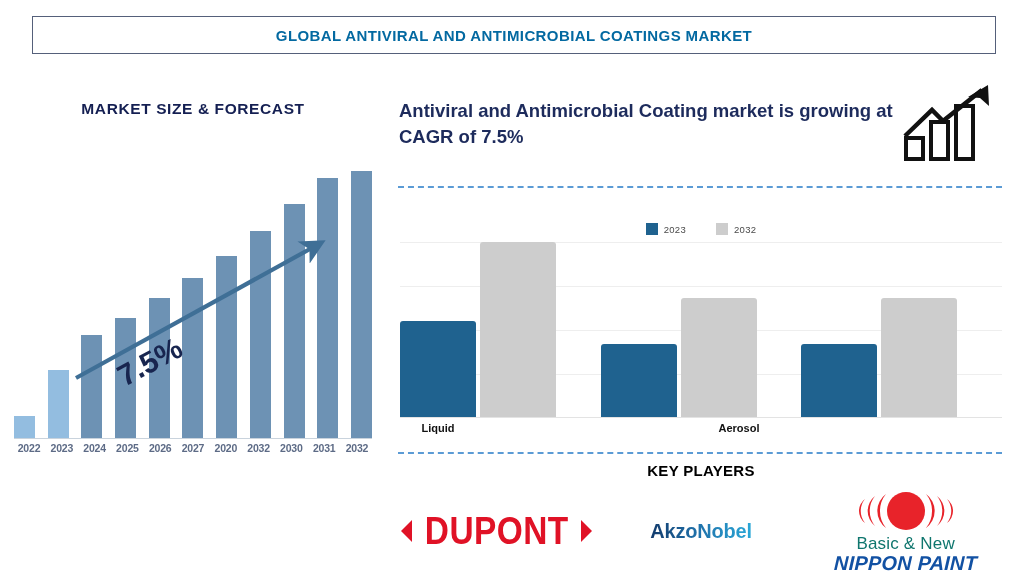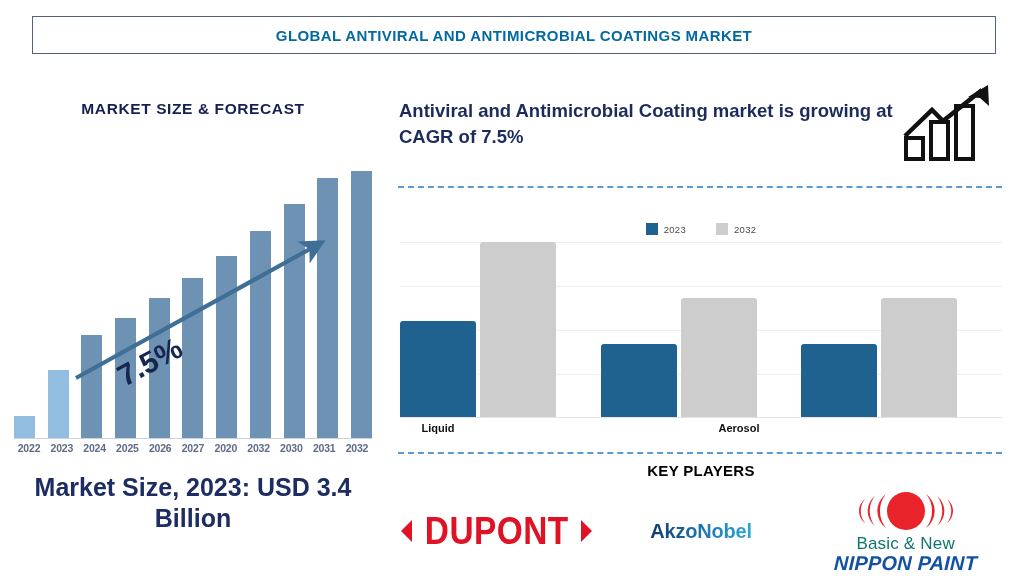--- a/index.html
+++ b/index.html
@@ -421,21 +421,20 @@
       <div class="fc-year">2025</div>
       <div class="fc-year">2026</div>
       <div class="fc-year">2027</div>
       <div class="fc-year">2020</div>
       <div class="fc-year">2032</div>
       <div class="fc-year">2030</div>
       <div class="fc-year">2031</div>
       <div class="fc-year">2032</div>
     </div>
 
-  <div id="market-size-line">Market Size, 2023: USD 3.4 Billion</div>
 </div>
 
 <div id="right-panel">
 
   <div id="cagr-statement">Antiviral and Antimicrobial Coating market is growing at CAGR of 7.5%</div>
 
   <svg id="growth-icon" viewBox="0 0 98 78">
     <rect x="4" y="54" width="17" height="21" fill="none" stroke="#111111" stroke-width="4"></rect>
     <rect x="29" y="38" width="17" height="37" fill="none" stroke="#111111" stroke-width="4"></rect>
     <rect x="54" y="22" width="17" height="53" fill="none" stroke="#111111" stroke-width="4"></rect>

